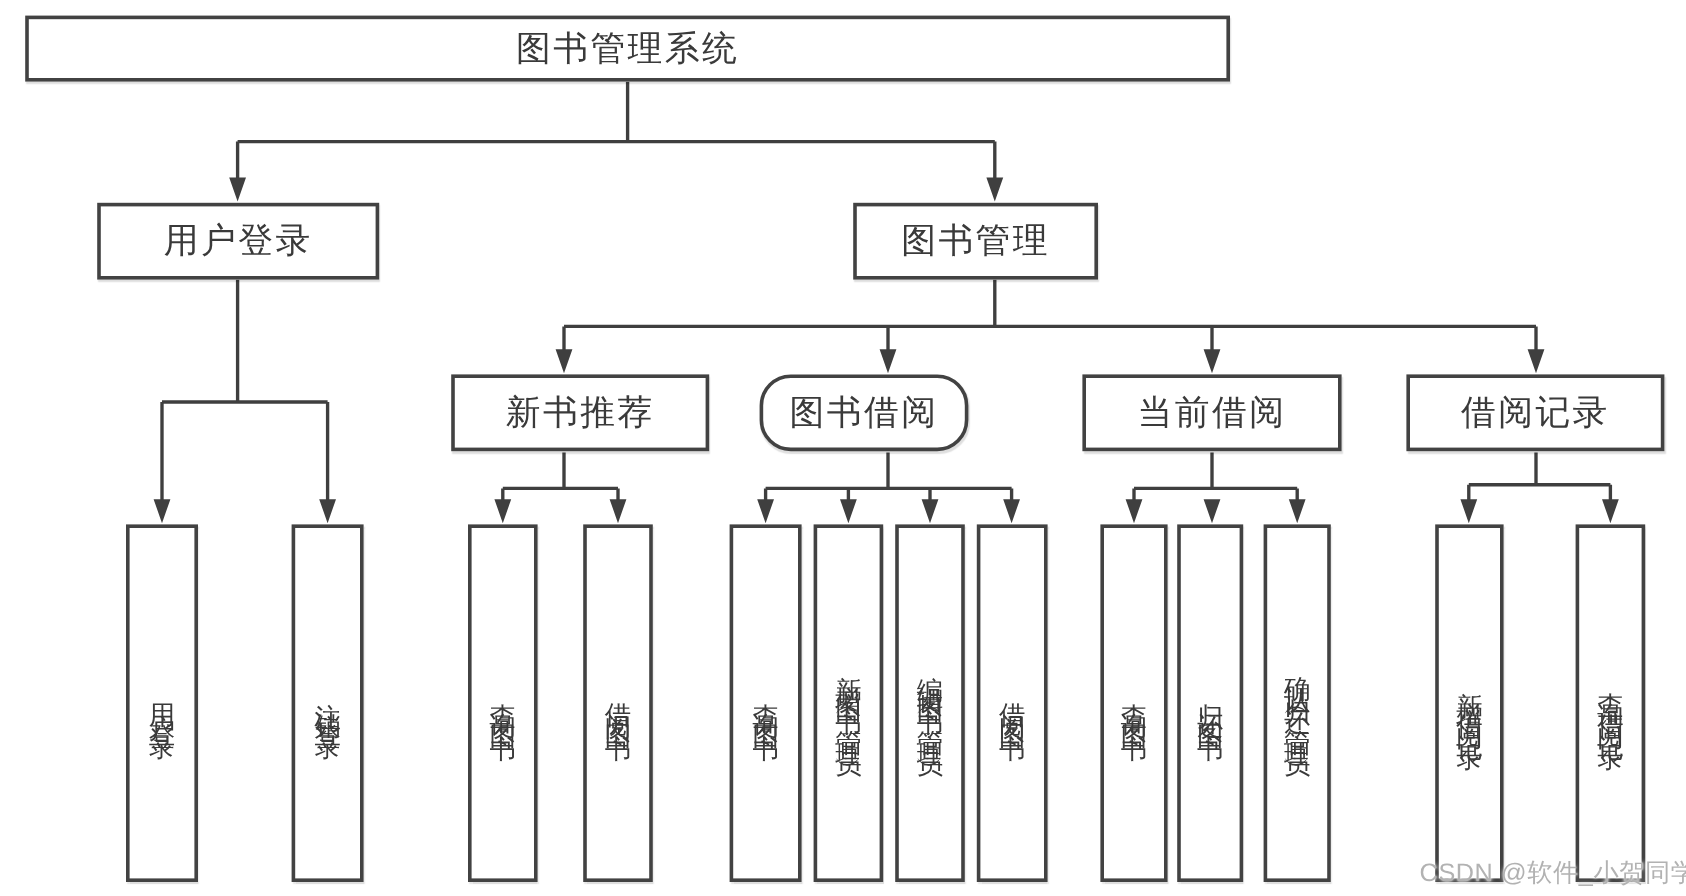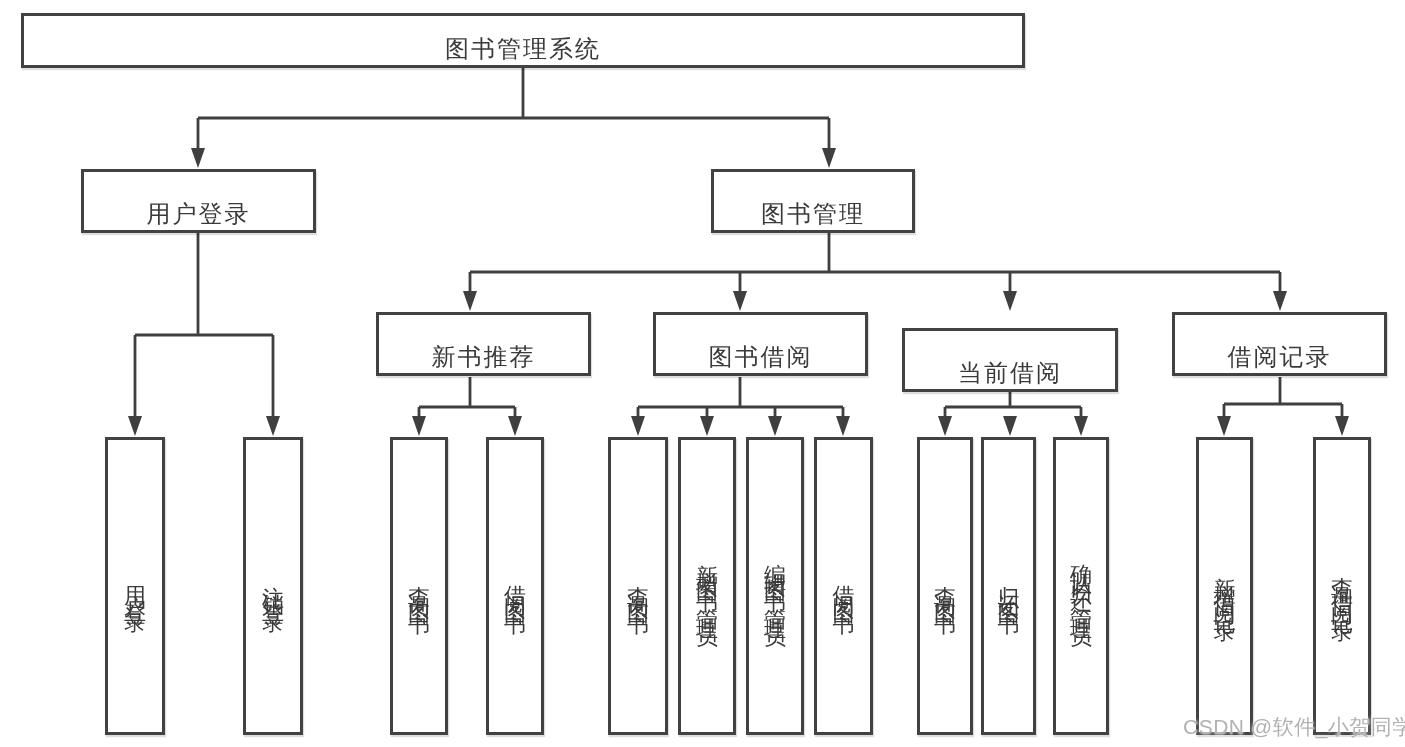--- a/index.html
+++ b/index.html
@@ -27,24 +27,23 @@
     border: 3px solid #424242;
     background: #ffffff;
     color: #3a3a3a;
     display: flex;
     align-items: center;
     justify-content: center;
     z-index: 2;
     box-shadow: 1px 2px 1px rgba(0,0,0,0.13);
   }
   .hbox {
-    font-size: 24px;
+    font-size: 29px;
     letter-spacing: 2px;
     white-space: nowrap;
-    align-items: flex-end;
   }
   .vbox span {
     writing-mode: vertical-rl;
     text-orientation: mixed;
     font-size: 22px;
     letter-spacing: 9px;
     white-space: nowrap;
   }
   .watermark {
     position: absolute;
@@ -103,24 +102,24 @@
   <div class="box hbox" style="left:81px; top:169px; width:235px; height:64px;">
     <span>用户登录</span>
   </div>
   <div class="box hbox" style="left:711px; top:169px; width:204px; height:64px;">
     <span>图书管理</span>
   </div>
 
   <div class="box hbox" style="left:376px; top:312px; width:215px; height:64px;">
     <span>新书推荐</span>
   </div>
-  <div class="box hbox" style="left:653px; top:312px; width:215px; height:64px;">
+  <div class="box hbox" style="left:633px; top:312px; width:174px; height:64px;border-radius:26px;">
     <span>图书借阅</span>
   </div>
-  <div class="box hbox" style="left:902px; top:312px; width:216px; height:64px;margin-top:16px;">
+  <div class="box hbox" style="left:902px; top:312px; width:216px; height:64px;">
     <span>当前借阅</span>
   </div>
   <div class="box hbox" style="left:1172px; top:312px; width:215px; height:64px;">
     <span>借阅记录</span>
   </div>
 
   <div class="box vbox" style="left:105px; top:437px; width:60px; height:298px;">
     <span>用户登录</span>
   </div>
   <div class="box vbox" style="left:243px; top:437px; width:60px; height:298px;">

